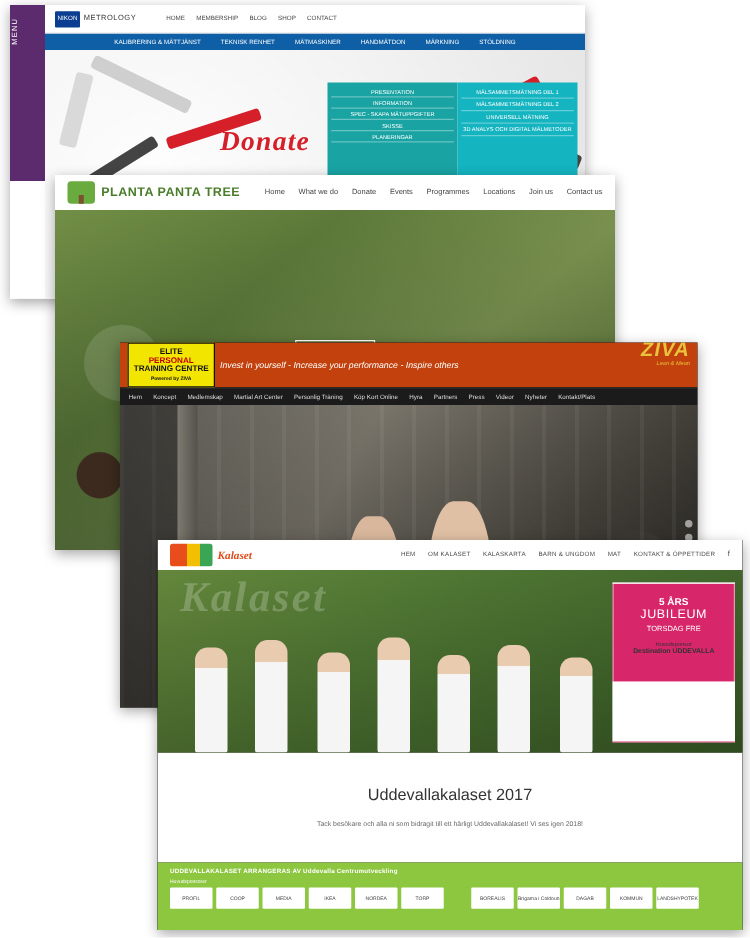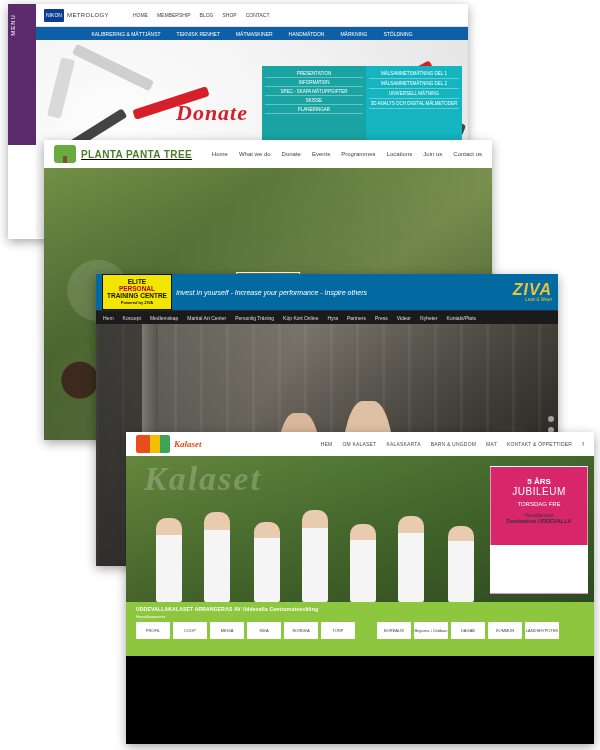--- a/index.html
+++ b/index.html
@@ -94,21 +94,21 @@
   }
 
   
   #card2 {
     left: 44px; top: 140px; width: 448px; height: 300px;
   }
   #card2 .header {
     height: 28px; background: #fff; display: flex; align-items: center;
     padding: 0 10px; justify-content: space-between;
   }
-  #card2 .brand { display: flex; align-items: center; gap: 5px; text-decoration: underline; }
+  #card2 .brand { display: flex; align-items: center; gap: 5px; }
   #card2 .brand .tree {
     width: 22px; height: 18px; background: #6aab3f; border-radius: 3px;
     position: relative;
   }
   #card2 .brand .tree:after {
     content: ""; position: absolute; left: 9px; bottom: 0; width: 4px; height: 7px;
     background: #7a5230;
   }
   #card2 .brand-text {
     font-size: 10px; font-weight: bold; color: #4a7c2a; letter-spacing: .4px;
@@ -145,21 +145,21 @@
     border: 1px solid #fff; color: #fff; font-size: 6px;
     padding: 3px 10px; letter-spacing: .6px;
   }
 
   
   #card3 {
     left: 96px; top: 274px; width: 462px; height: 292px;
     background: #111;
   }
   #card3 .topband {
-    height: 36px; background: #0369a1; display: flex; align-items: center;
+    height: 36px; background: #c2410c; display: flex; 
     justify-content: space-between; padding: 0 6px;
   }
   #card3 .epc {
     display: flex; align-items: center; gap: 4px;
   }
   #card3 .epc-logo {
     background: #f2e500; color: #111; font-size: 6.5px; font-weight: bold;
     line-height: 7px; padding: 3px 4px; text-align: center;
     border: 1px solid #111;
   }
@@ -449,20 +449,24 @@
         <div class="member" style="left:322px;height:76px;"></div>
       </div>
       <div class="poster">
         <div class="p1">5 ÅRS</div>
         <div class="p2">JUBILEUM</div>
         <div class="p3">TORSDAG FRE</div>
         <div class="p4">Huvudsponsor</div>
         <div class="p5">Destination UDDEVALLA</div>
       </div>
     </div>
+    <div class="content">
+      <h2>Uddevallakalaset 2017</h2>
+      <p>Tack besökare och alla ni som bidragit till ett härligt Uddevallakalaset! Vi ses igen 2018!</p>
+    </div>
     <div class="footer">
       <div class="ftitle">UDDEVALLAKALASET ARRANGERAS AV Uddevalla Centrumutveckling</div>
       <div class="fsub">Huvudsponsorer</div>
       <div class="sponsors">
         <div class="col">
           <span class="sbox">PROFIL</span>
           <span class="sbox">COOP</span>
           <span class="sbox">MEDIA</span>
           <span class="sbox">IKEA</span>
           <span class="sbox">NORDEA</span>

